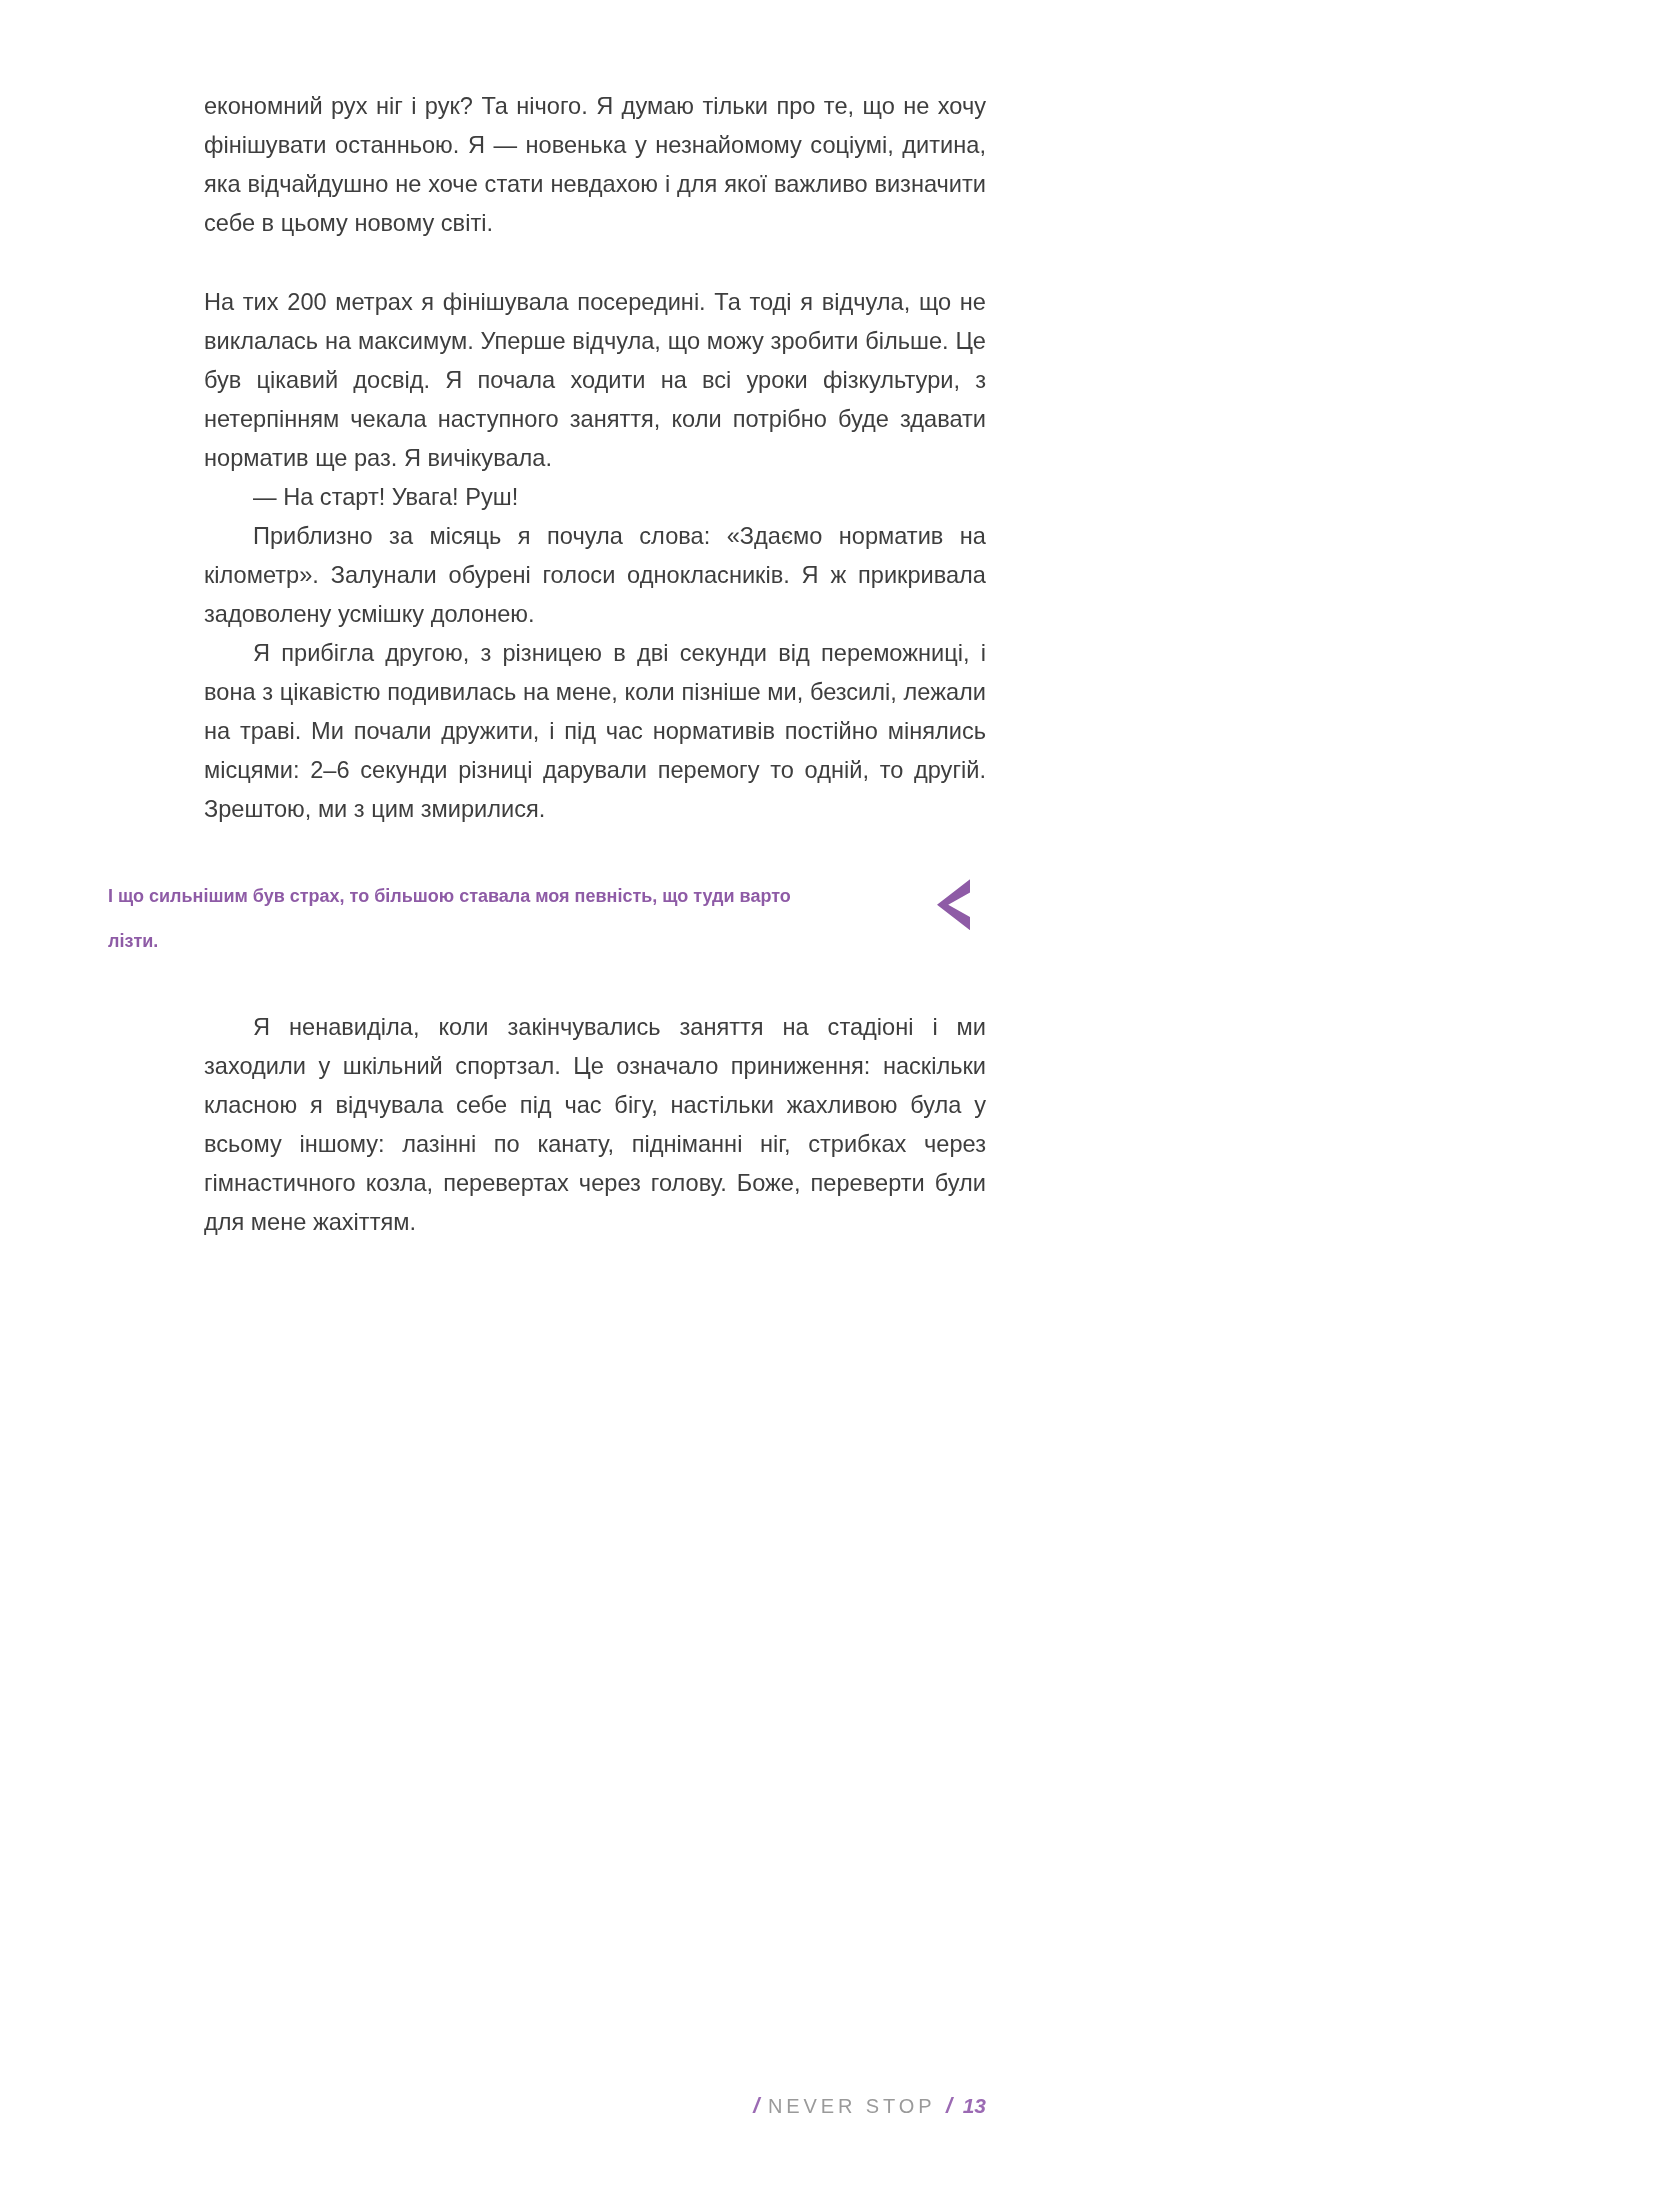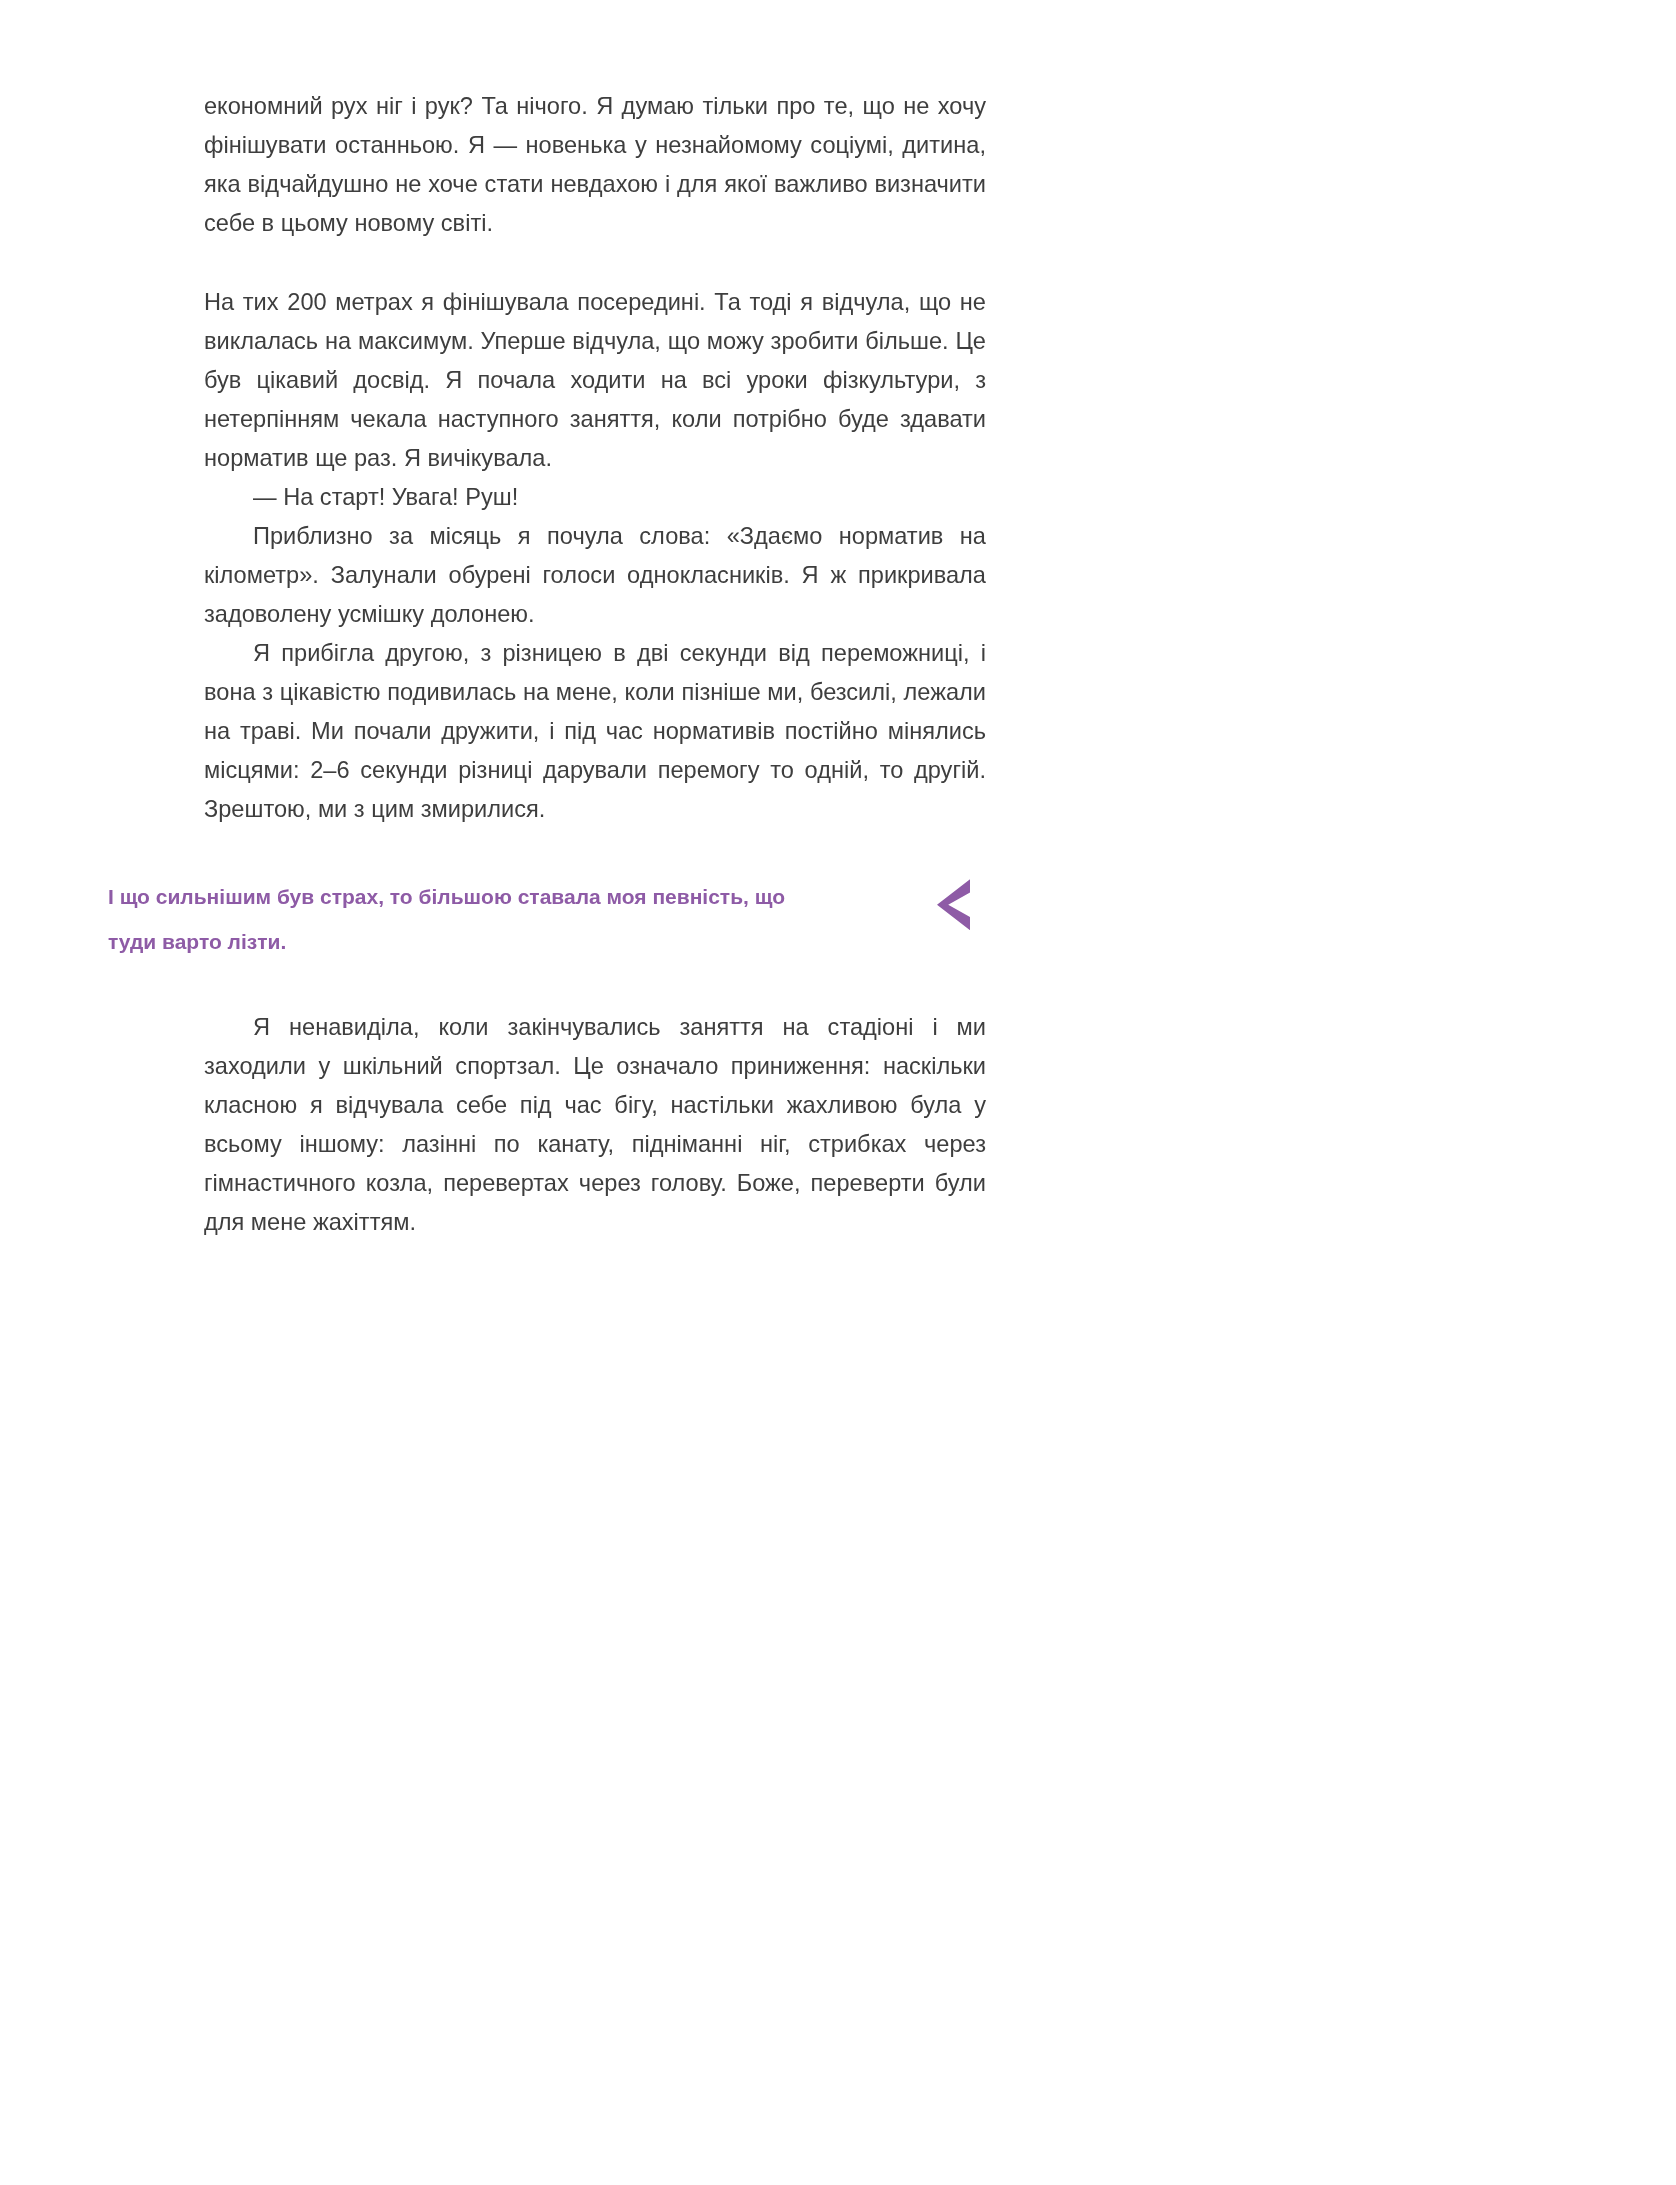--- a/index.html
+++ b/index.html
@@ -33,21 +33,21 @@
   }
   p.gap {
     margin-top: 40px !important;
   }
   .pullquote-wrap {
     position: relative;
     margin: 45px 0 44px -96px;
     width: 725px;
     color: #8e5ba6;
     font-weight: bold;
-    font-size: 21px;
+    font-size: 18px;
     line-height: 45px;
     text-align: left;
   }
   .chevron {
     position: absolute;
     left: 829px;
     top: 5.2px;
     width: 33px;
     height: 51px;
     background: #8e5ba6;
@@ -95,15 +95,18 @@
     <p class="indent">Я прибігла другою, з різницею в дві секунди від переможниці, і вона з цікавістю подивилась на мене, коли пізніше ми, безсилі, лежали на траві. Ми почали дружити, і під час нормативів постійно мінялись місцями: 2–6 секунди різниці дарували перемогу то одній, то другій. Зрештою, ми з цим змирилися.</p>
 
     <div class="pullquote-wrap">
       <span>І що сильнішим був страх, то більшою ставала моя певність, що туди варто лізти.</span>
       <span class="chevron"></span>
     </div>
 
     <p class="indent">Я ненавиділа, коли закінчувались заняття на стадіоні і ми заходили у шкільний спортзал. Це означало приниження: наскільки класною я відчувала себе під час бігу, настільки жахливою була у всьому іншому: лазінні по канату, підніманні ніг, стрибках через гімнастичного козла, перевертах через голову. Боже, переверти були для мене жахіттям.</p>
   </div>
 
+  <div class="footer">
+    <span class="slash">/</span><span class="brand">NEVER STOP</span><span class="slash">/</span><span class="num">13</span>
+  </div>
 
 </div>
 
 
 </body></html>

